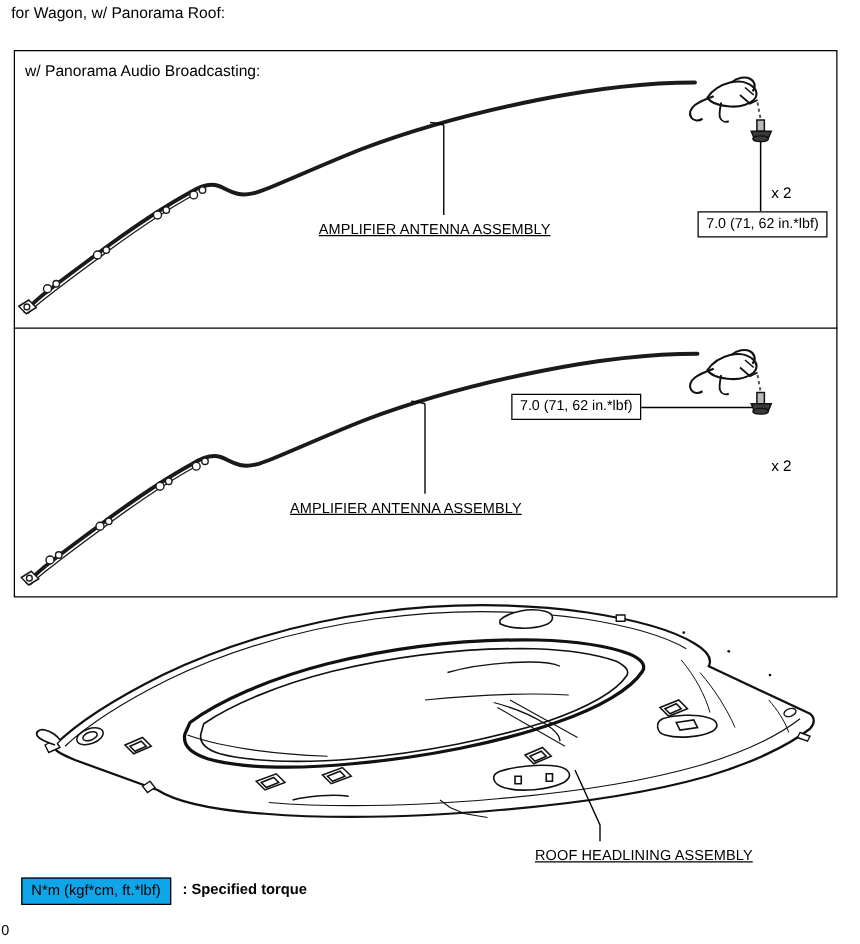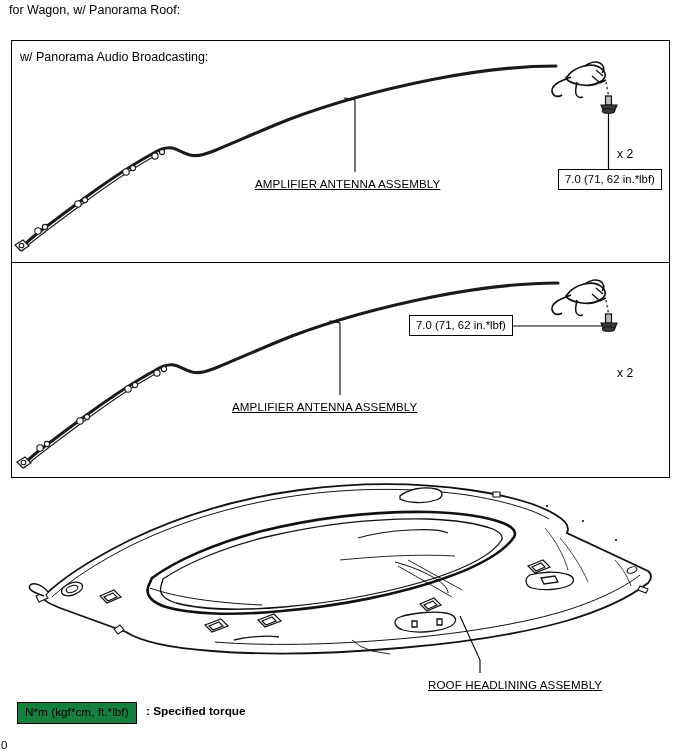--- a/index.html
+++ b/index.html
@@ -94,21 +94,21 @@
     margin-top: 47px;
   }
   .xtwo-1 { left: 617px; top: 100px; }
   .xtwo-2 { left: 617px; top: 319px; }
 
   .legend-box {
     position: absolute;
     left: 17px;
     top: 702px;
     border: 1.4px solid #000;
-    background: #15803d;
+    background: #0ea5e9;
     font-size: 11.8px;
     line-height: 15px;
     padding: 2px 7px 3px 7px;
     white-space: nowrap;
     box-sizing: border-box;
   }
   .legend-text {
     position: absolute;
     left: 146px;
     top: 704px;

